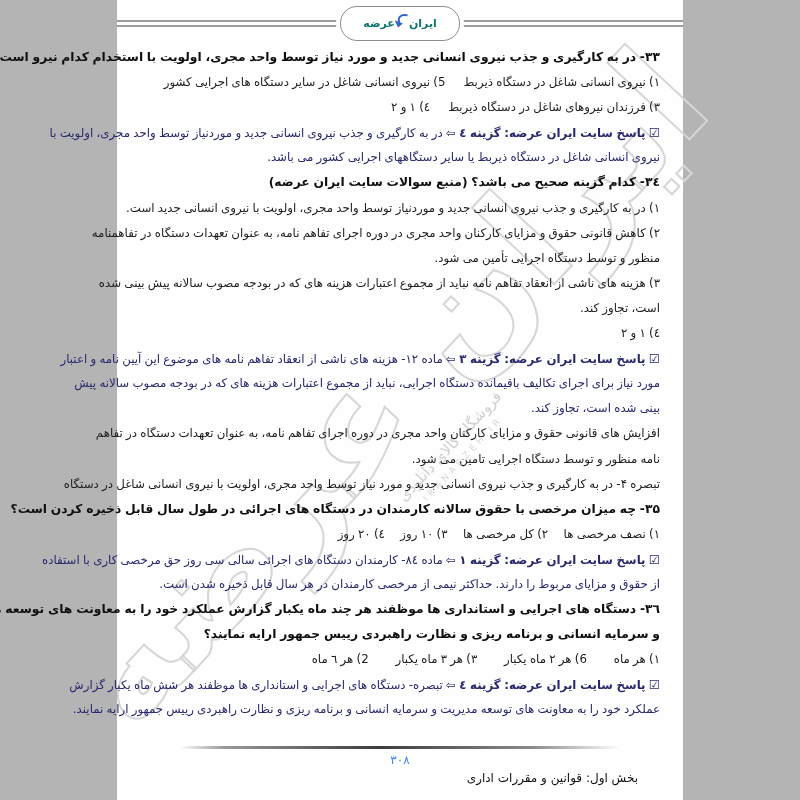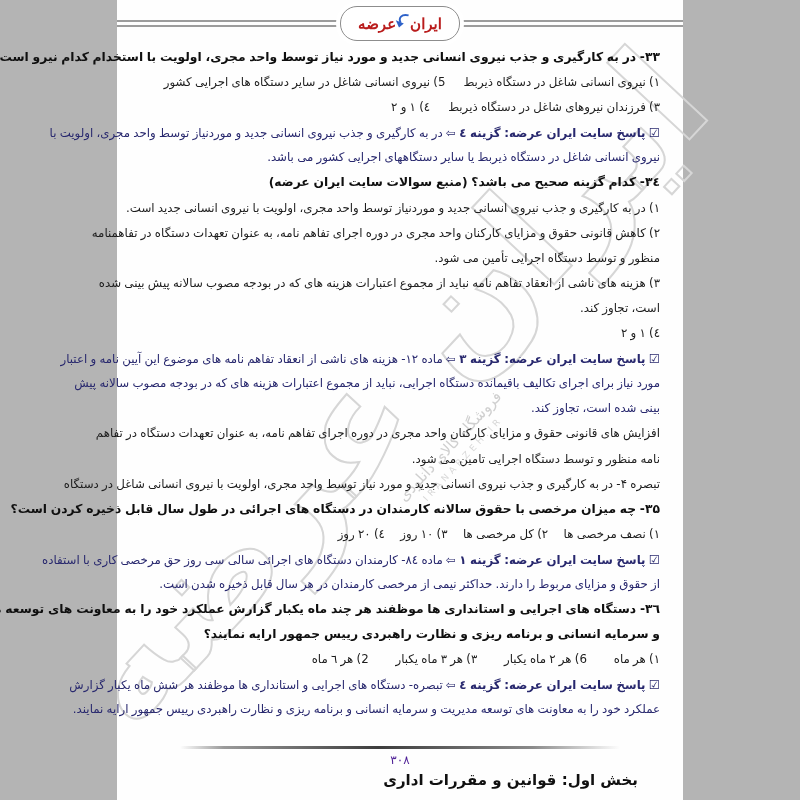--- a/index.html
+++ b/index.html
@@ -7,21 +7,21 @@
   .paper{position:relative;width:566px;height:800px;margin:0 auto;background:#fefefe;}
 
   
   .hdr{position:absolute;top:0;left:0;right:0;height:48px;z-index:3;}
   .hdr-rule{position:absolute;top:20px;left:0;right:0;height:3px;
     border-top:2px solid #9c9c9c;border-bottom:2px solid #9c9c9c;}
   .logo-box{position:absolute;top:6px;left:50%;transform:translateX(-50%);
     width:118px;height:33px;background:#fff;border:1.5px solid #8d8d8d;border-radius:17px;
     box-shadow:0 0 0 4px #fff;display:flex;align-items:center;justify-content:center;gap:1px;
     direction:rtl;}
-  .logo-box span{font-weight:bold;font-size:15px;color:#b91c1c;letter-spacing:-0.5px;font-family:Liberation Serif, serif;}
+  .logo-box span{font-weight:bold;font-size:11px;color:#0f766e;letter-spacing:-0.5px;}
   .logo-arrow{width:16px;height:16px;margin:-4px -2px 2px -2px;}
 
   
   .watermark{position:absolute;top:140px;left:0;right:0;height:520px;z-index:0;
     display:flex;flex-direction:column;align-items:center;justify-content:center;
     transform:rotate(-47deg);pointer-events:none;}
   .wm-text{font-size:148px;font-weight:bold;color:transparent;
     -webkit-text-stroke:2px #d6d6d6;white-space:nowrap;line-height:1;}
   .wm-caption{font-size:15px;color:#cfcfcf;letter-spacing:7px;margin-top:2px;}
   .wm-site{font-size:9px;color:#d8d8d8;letter-spacing:4px;margin-top:4px;}
@@ -39,24 +39,24 @@
   .opts4{display:flex;direction:rtl;justify-content:space-between;}
   .w62{width:62%;}
   .w67{width:67%;}
 
   
   .footer{position:absolute;left:0;right:0;bottom:0;height:56px;z-index:2;}
   .divider{position:absolute;top:2px;left:63px;right:63px;height:3px;border-radius:2px;
     background:linear-gradient(to right,rgba(130,130,130,0),#9a9a9a 10%,#3d3d3d 45%,
       #8a8a8a 80%,rgba(130,130,130,0));}
   .pagenum{position:absolute;top:9px;left:0;right:0;text-align:center;
-    font-size:12px;color:#4c1d95;}
+    font-size:12px;color:#3b82f6;}
   .foot-row{position:absolute;top:27px;left:45px;right:45px;display:flex;
     justify-content:space-between;direction:rtl;}
-  .foot-row div{font-weight:bold;font-size:15px;color:#101010;white-space:nowrap;}
+  .foot-row div{font-weight:normal;font-size:12px;color:#101010;white-space:nowrap;}
 </style>
 </head>
 <body>
 
 <div class="paper">
 
   <div class="watermark">
     <div class="wm-text">ایران عرضه</div>
     <div class="wm-caption">فروشگاه کالای دانلودی</div>
     <div class="wm-site">IRANARZEH.IR</div>

